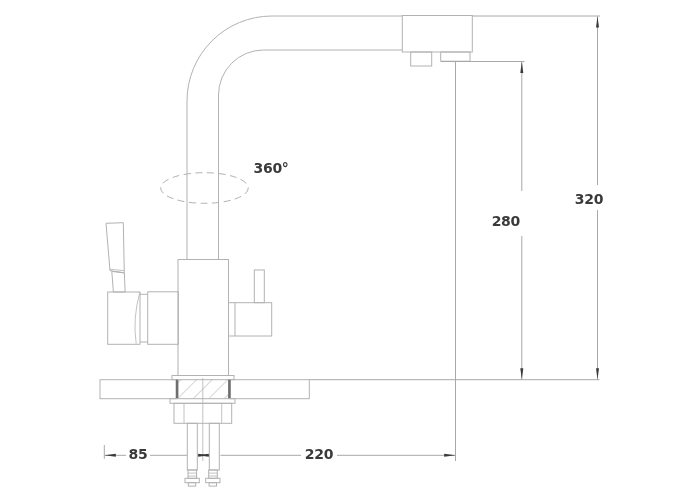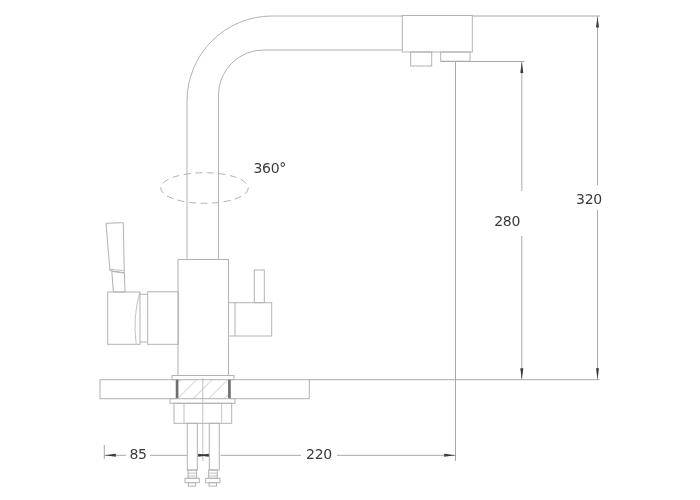--- a/index.html
+++ b/index.html
@@ -1,16 +1,16 @@
 <!DOCTYPE html>
 <html style="--bg: #ffffff; --line: #b2b2b2; --dim-line: #a8a8a8; --arrow: #3a3a3a; --text: #3a3a3a; --hatch-dark: #6e6e6e; --hatch-cross: #8f8f8f;"><head>
 <meta charset="utf-8">
 <style>
   html,body{margin:0;padding:0;background:#fff;}
-  .sheet{width:700px;height:500px;background:var(--bg,#ffffff);position:relative;overflow:hidden;}
+  .sheet{width:700px;height:500px;background:var(--bg,#ffffff);position:relative;overflow:hidden;font-weight:bold;}
   svg{display:block;}
   svg text{
     font-family:"DejaVu Sans","Liberation Sans",sans-serif;
     font-size:14px;
     letter-spacing:-0.3px;
     fill:var(--text,#3a3a3a);
   }
   .ln{stroke:var(--line,#b2b2b2);stroke-width:1;fill:none;}
   .lnthin{stroke:var(--line,#b2b2b2);stroke-width:0.8;fill:none;}
   .dim{stroke:var(--dim-line,#a8a8a8);stroke-width:1;fill:none;}

